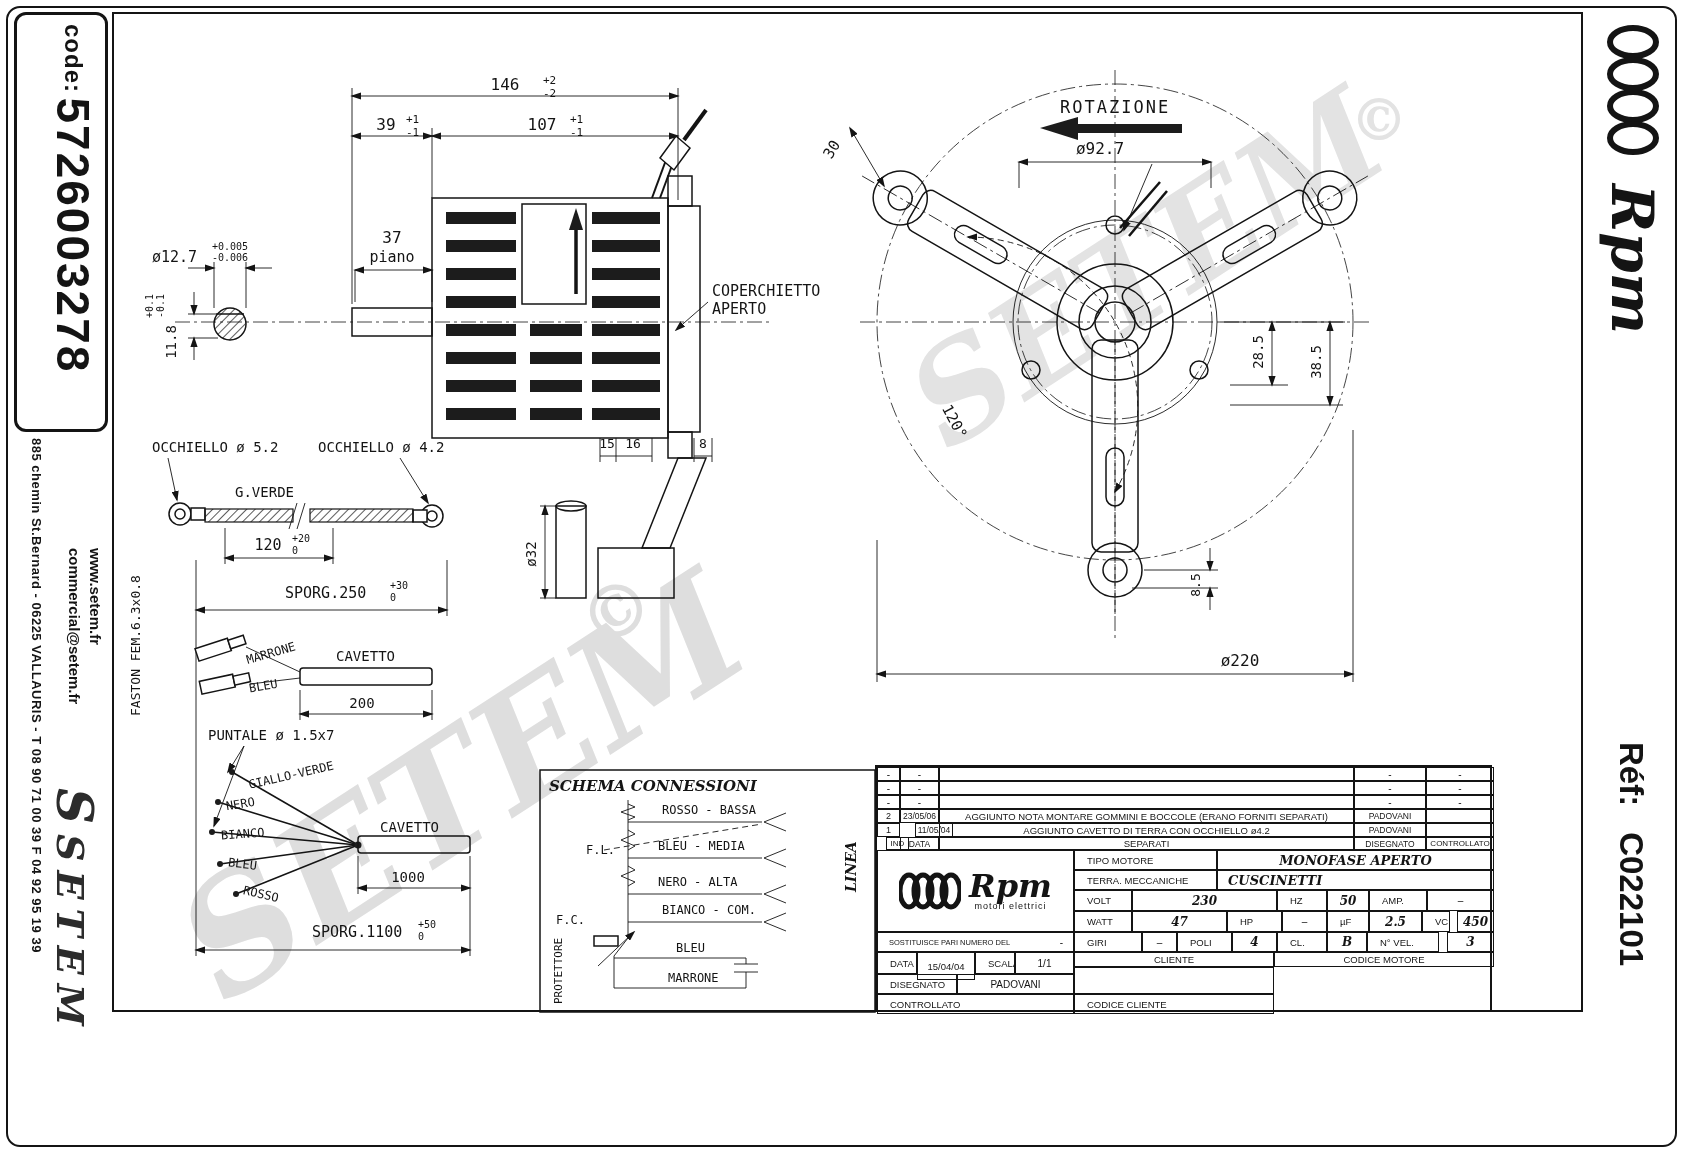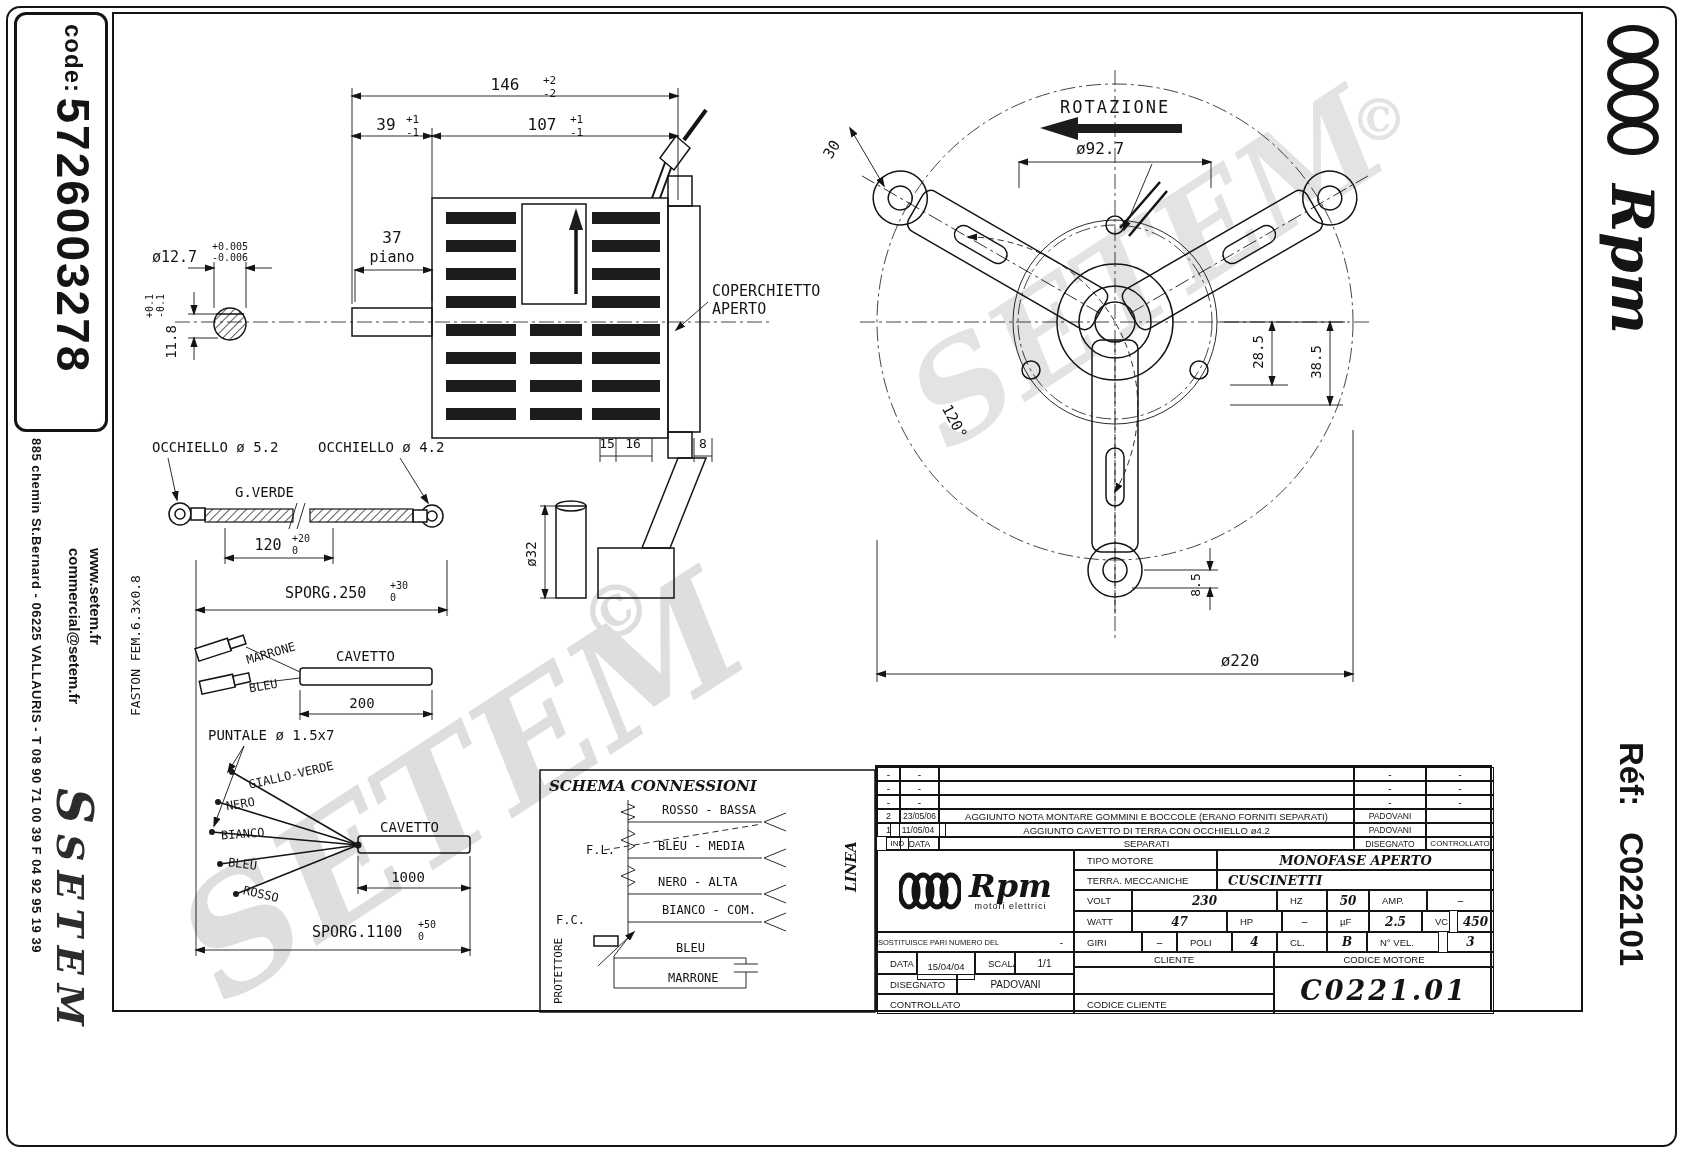--- a/index.html
+++ b/index.html
@@ -417,21 +417,21 @@
     <div class="cell c" style="left:477px;top:28px;width:72px;height:14px">-</div>
     <div class="cell c" style="left:549px;top:28px;width:68px;height:14px">-</div>
 
     <div class="cell c" style="left:0;top:42px;width:23px;height:14px;font-size:9px">2</div>
     <div class="cell c" style="left:23px;top:42px;width:39px;height:14px;font-size:8.5px">23/05/06</div>
     <div class="cell c" style="left:62px;top:42px;width:415px;height:14px;font-size:9.5px">AGGIUNTO NOTA MONTARE GOMMINI E BOCCOLE (ERANO FORNITI SEPARATI)</div>
     <div class="cell c" style="left:477px;top:42px;width:72px;height:14px;font-size:8.5px">PADOVANI</div>
     <div class="cell c" style="left:549px;top:42px;width:68px;height:14px"></div>
 
     <div class="cell c" style="left:0;top:56px;width:23px;height:14px;font-size:9px">1</div>
-    <div class="cell c" style="left:13px;top:56px;width:56px;height:14px;font-size:8.5px">11/05/04</div>
+    <div class="cell c" style="left:38px;top:56px;width:38px;height:14px;font-size:8.5px">11/05/04</div>
     <div class="cell c" style="left:62px;top:56px;width:415px;height:14px;font-size:9.5px">AGGIUNTO CAVETTO DI TERRA CON OCCHIELLO ø4.2</div>
     <div class="cell c" style="left:477px;top:56px;width:72px;height:14px;font-size:8.5px">PADOVANI</div>
     <div class="cell c" style="left:549px;top:56px;width:68px;height:14px"></div>
 
     <div class="cell c" style="left:9px;top:70px;width:23px;height:13px;font-size:8px">IND</div>
     <div class="cell c" style="left:23px;top:70px;width:39px;height:13px;font-size:8.5px">DATA</div>
     <div class="cell c" style="left:62px;top:70px;width:415px;height:13px;font-size:9.5px">SEPARATI</div>
     <div class="cell c" style="left:477px;top:70px;width:72px;height:13px;font-size:8.5px">DISEGNATO</div>
     <div class="cell c" style="left:549px;top:70px;width:68px;height:13px;font-size:8px">CONTROLLATO</div>
 
@@ -442,21 +442,21 @@
         <ellipse cx="38" cy="22" rx="9" ry="16" fill="none" stroke="#141414" stroke-width="5"></ellipse>
         <ellipse cx="52" cy="22" rx="9" ry="16" fill="none" stroke="#141414" stroke-width="5"></ellipse>
       </svg>
       <div>
         <div class="rpm-small">Rpm</div>
         <div class="rpm-sub">motori elettrici</div>
       </div>
     </div>
 
     <div class="cell" style="left:0;top:165px;width:197px;height:20px">
-      <span class="tiny" style="padding-left:0">SOSTITUISCE PARI NUMERO DEL</span>
+      <span class="tiny" style="padding-left:11px">SOSTITUISCE PARI NUMERO DEL</span>
       <span style="margin-left:auto;margin-right:10px">-</span>
     </div>
     <div class="cell lbl" style="left:0;top:185px;width:40px;height:22px">DATA</div>
     <div class="cell c" style="left:40px;top:185px;width:58px;height:28px;font-size:9.5px">15/04/04</div>
     <div class="cell lbl" style="left:98px;top:185px;width:40px;height:22px">SCALA</div>
     <div class="cell c" style="left:138px;top:185px;width:59px;height:22px">1/1</div>
     <div class="cell lbl" style="left:0;top:207px;width:80px;height:20px">DISEGNATO</div>
     <div class="cell c" style="left:80px;top:207px;width:117px;height:20px">PADOVANI</div>
     <div class="cell lbl" style="left:0;top:227px;width:197px;height:20px">CONTROLLATO</div>
 
@@ -483,16 +483,15 @@
     <div class="cell lbl" style="left:300px;top:165px;width:55px;height:20px">POLI</div>
     <div class="cell c ital" style="left:355px;top:165px;width:45px;height:20px">4</div>
     <div class="cell lbl" style="left:400px;top:165px;width:50px;height:20px">CL.</div>
     <div class="cell c ital" style="left:450px;top:165px;width:40px;height:20px">B</div>
     <div class="cell lbl" style="left:490px;top:165px;width:72px;height:20px">N° VEL.</div>
     <div class="cell c ital" style="left:570px;top:165px;width:47px;height:20px">3</div>
     <div class="cell c" style="left:197px;top:185px;width:200px;height:15px;font-size:9.5px">CLIENTE</div>
     <div class="cell" style="left:197px;top:200px;width:200px;height:27px"></div>
     <div class="cell lbl" style="left:197px;top:227px;width:200px;height:20px">CODICE CLIENTE</div>
     <div class="cell c" style="left:397px;top:185px;width:220px;height:15px;font-size:9.5px">CODICE MOTORE</div>
-    <div class="cell c ital big-code" style="left:397px;top:200px;width:220px;height:47px">C0221.01</div>
   </div>
 
 </div>
 
 </body></html>

